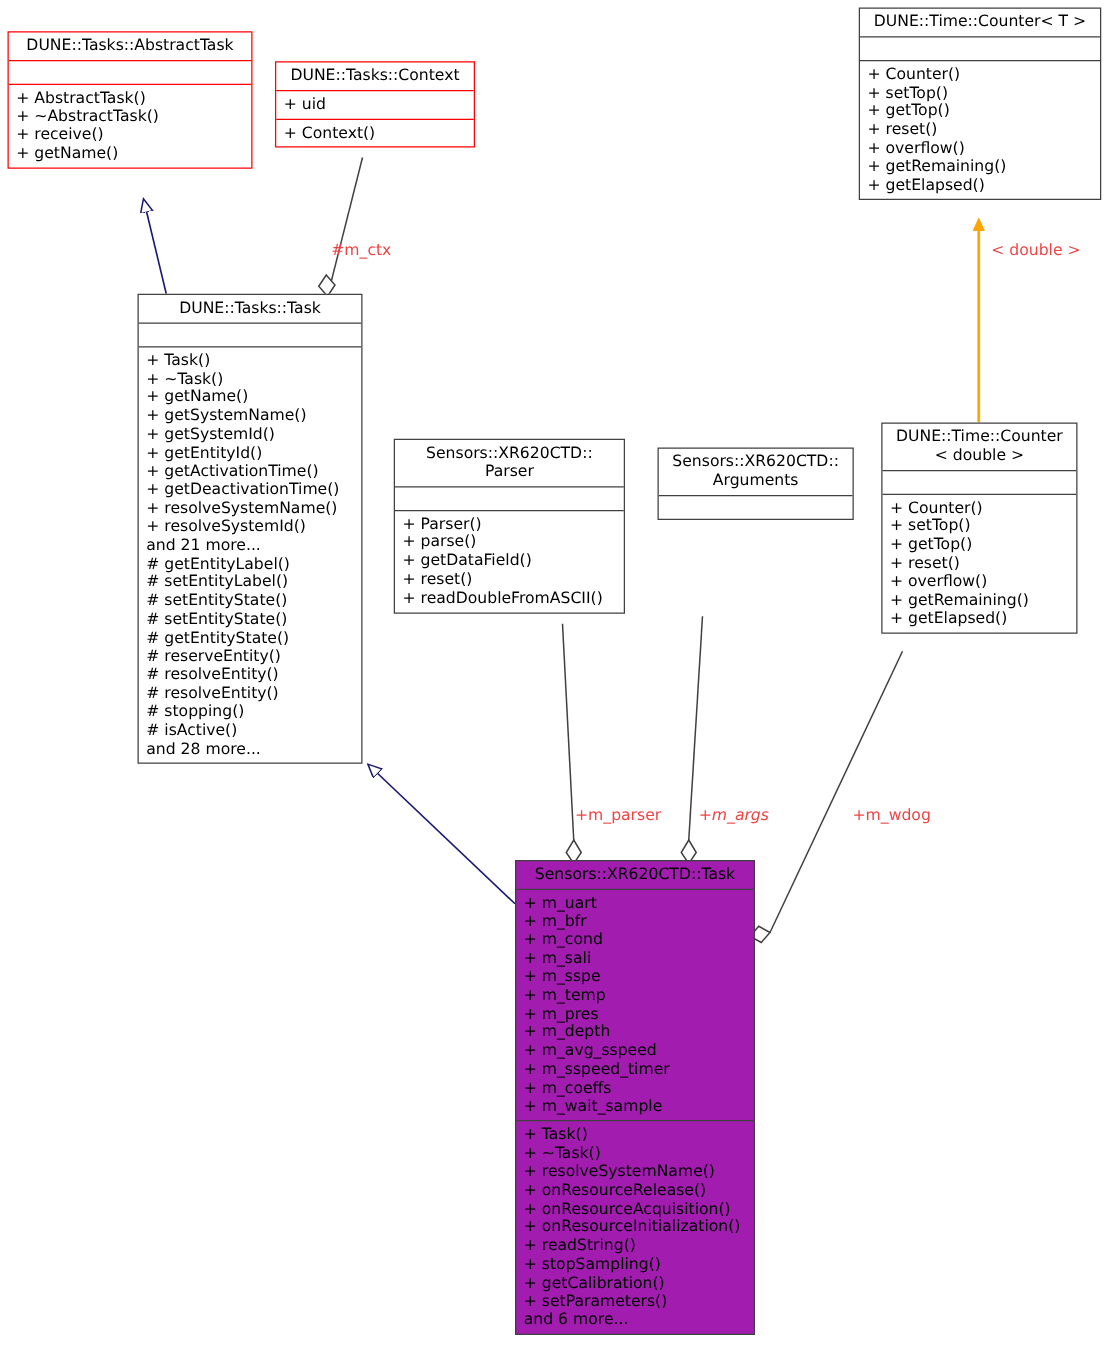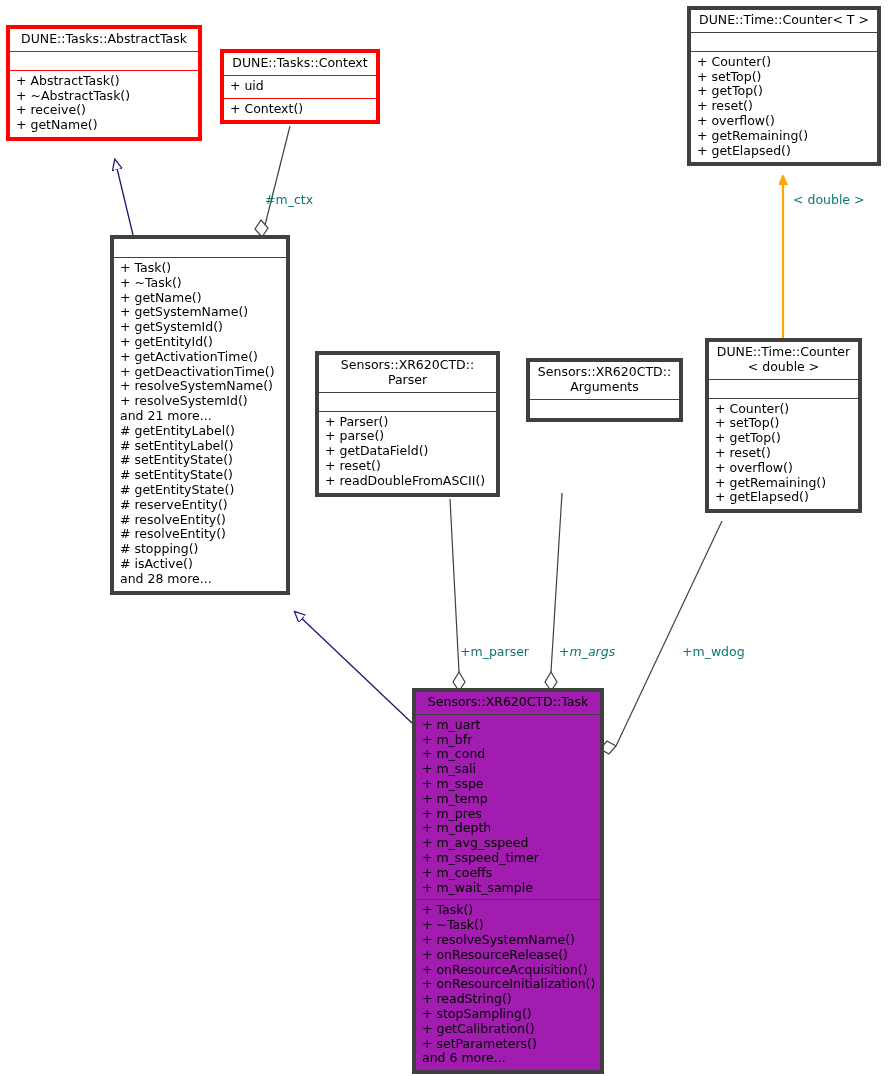--- a/index.html
+++ b/index.html
@@ -25,21 +25,21 @@
     width: 888px;
     height: 1077px;
     pointer-events: none;
   }
 
   
   .node {
     position: absolute;
     box-sizing: border-box;
     background: #ffffff;
-    border: 4px solid #ef4444;
+    border: 1px solid #ef4444;
     font-size: 12.5px;
     line-height: 14.8px;
     color: #000000;
   }
   .node.red {
     border-color: #ff0000;
   }
   .node.red .sec {
     border-top-color: #ff0000;
   }
@@ -78,21 +78,21 @@
   }
   .empty {
     height: 18px;
   }
 
   
   .edge-label {
     position: absolute;
     font-size: 12.5px;
     line-height: 14px;
-    color: #0f766e;
+    color: #ef4444;
     white-space: pre;
   }
 </style>
 </head>
 <body>
 
 <div id="canvas">
 
   <svg id="edges" viewBox="0 0 888 1077" width="888" height="1077">
     <defs>
@@ -166,20 +166,21 @@
       <div class="row">+ setTop()</div>
       <div class="row">+ getTop()</div>
       <div class="row">+ reset()</div>
       <div class="row">+ overflow()</div>
       <div class="row">+ getRemaining()</div>
       <div class="row">+ getElapsed()</div>
     </div>
   </div>
 
   <div class="node dark" style="left:110px; top:235px; width:180px;">
+    <div class="sec title">DUNE::Tasks::Task</div>
     <div class="sec empty"></div>
     <div class="sec members">
       <div class="row">+ Task()</div>
       <div class="row">+ ~Task()</div>
       <div class="row">+ getName()</div>
       <div class="row">+ getSystemName()</div>
       <div class="row">+ getSystemId()</div>
       <div class="row">+ getEntityId()</div>
       <div class="row">+ getActivationTime()</div>
       <div class="row">+ getDeactivationTime()</div>

